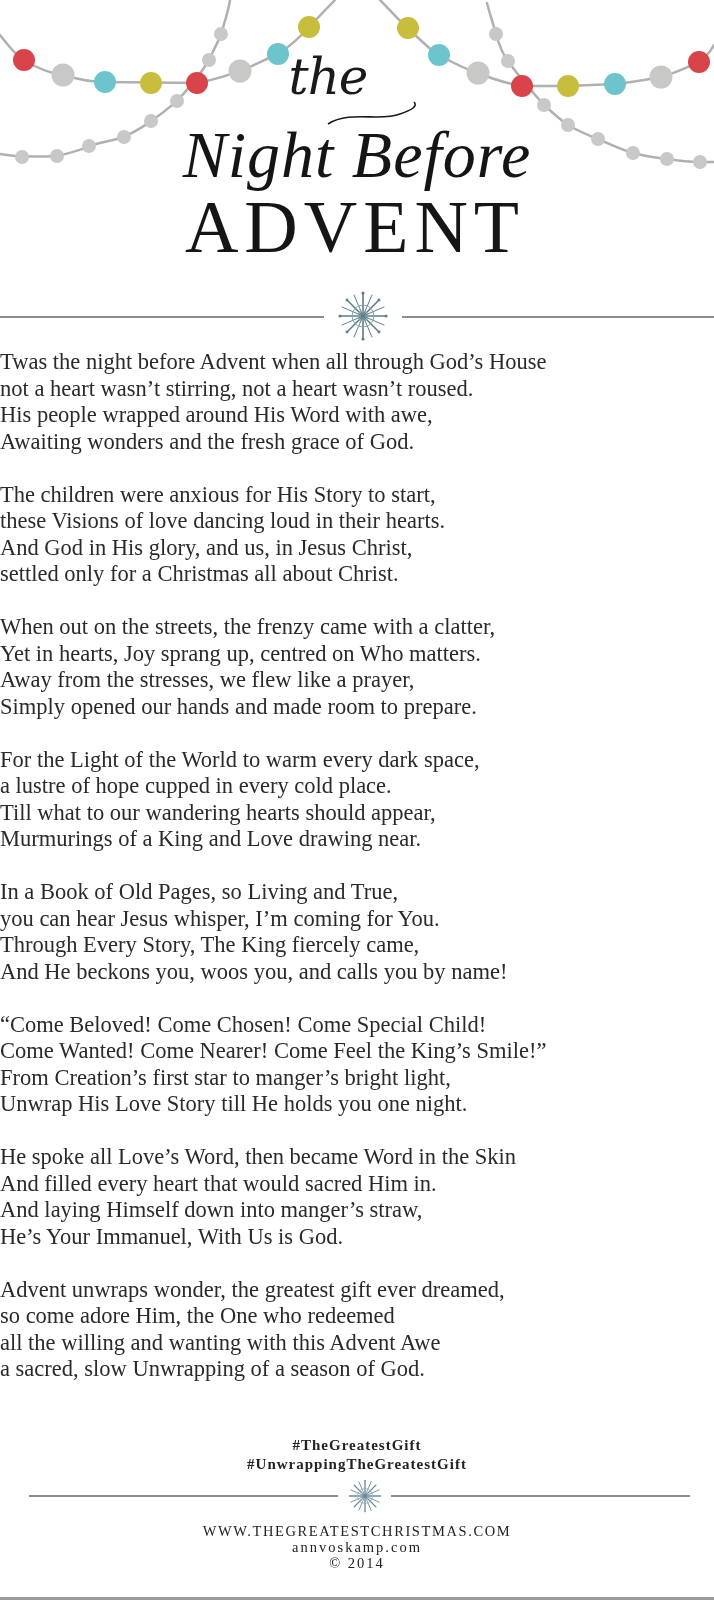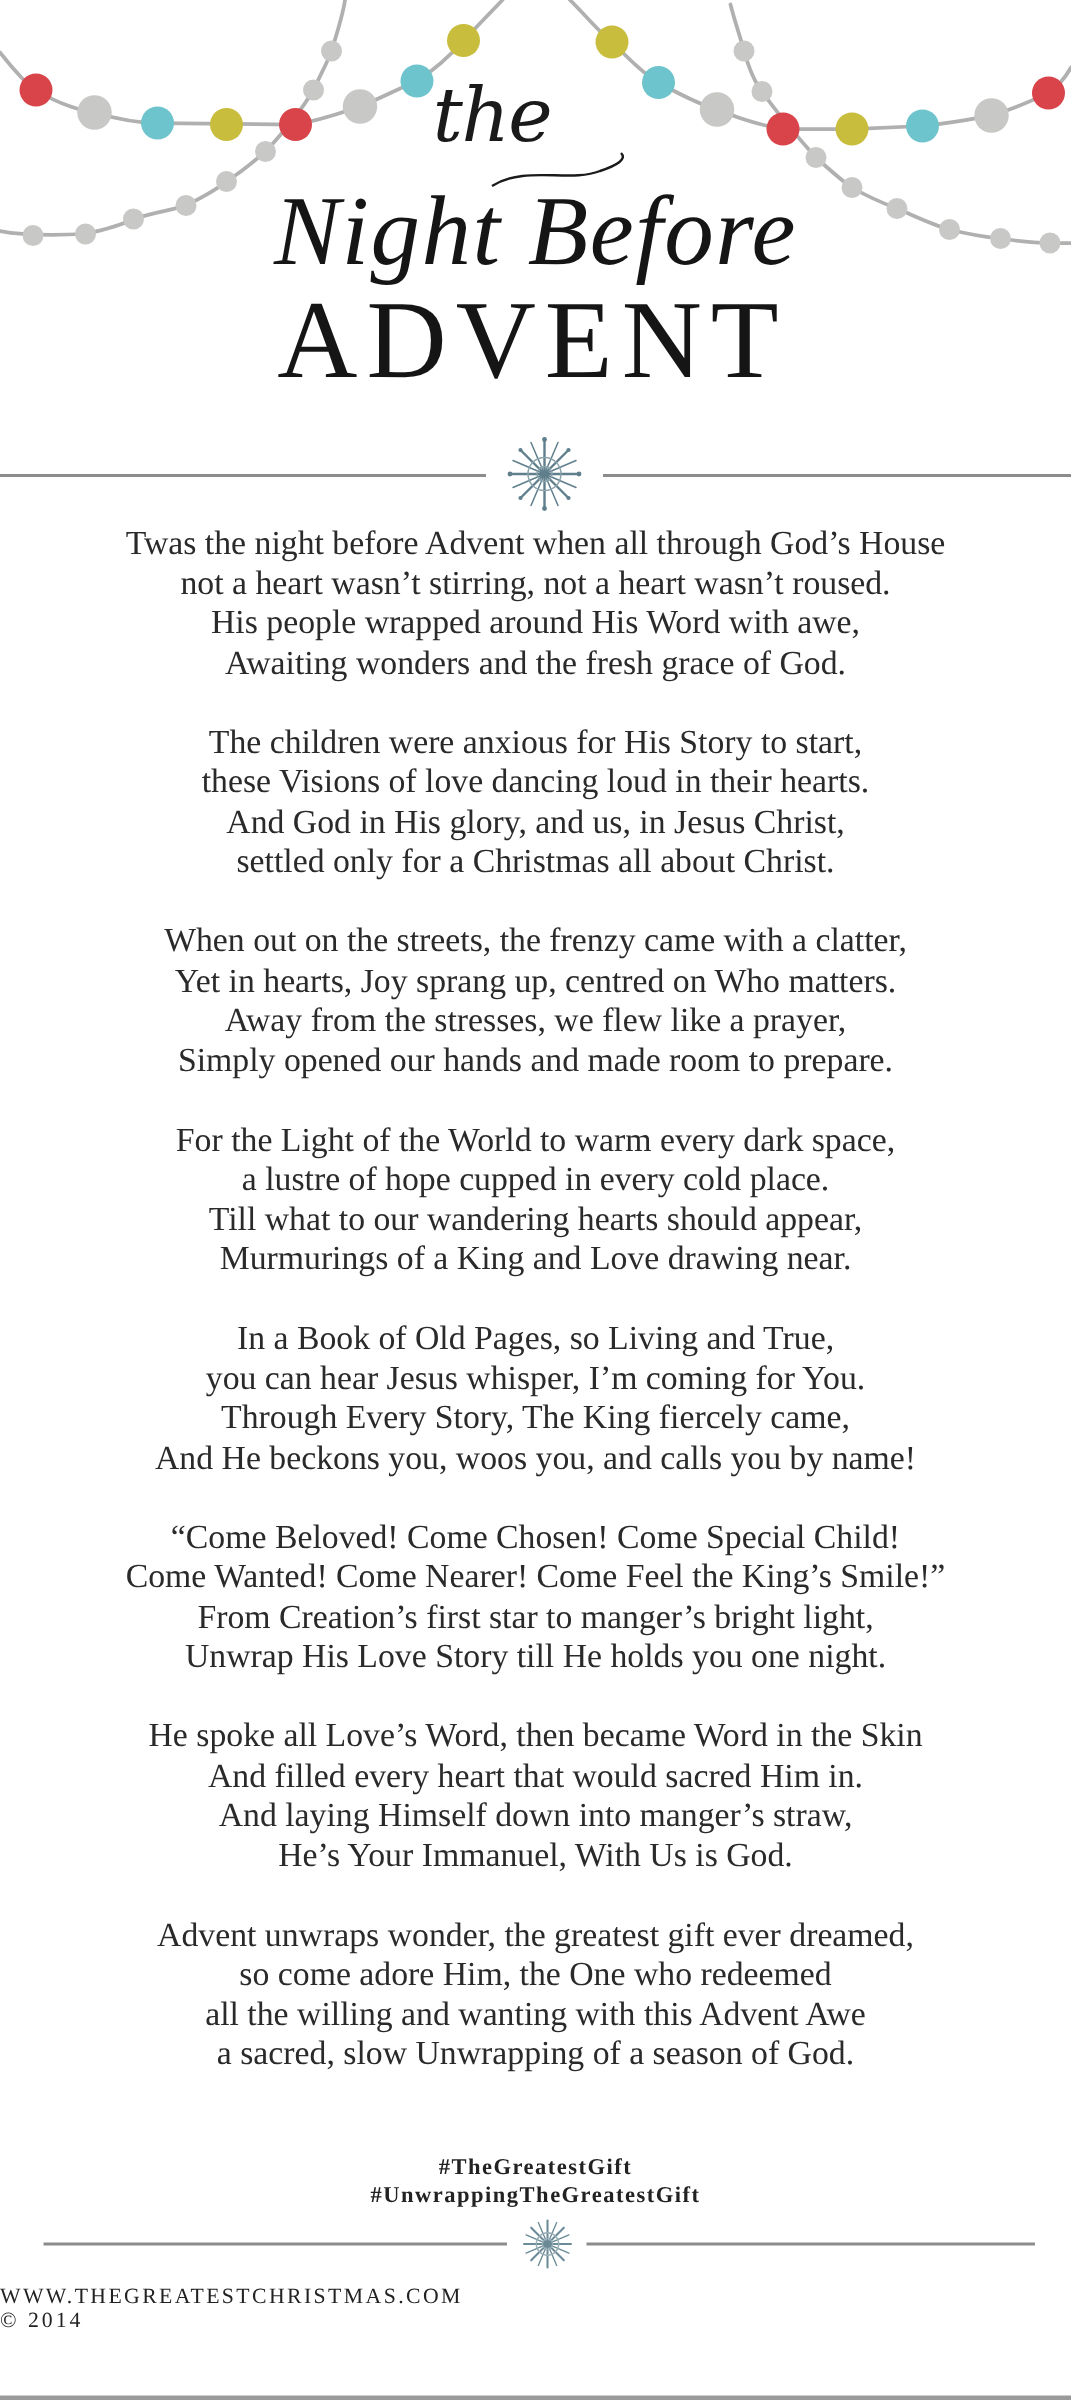--- a/index.html
+++ b/index.html
@@ -16,33 +16,33 @@
     color: #151515; letter-spacing: 1px;
   }
   .title-advent {
     position: absolute; left: 0; width: 710px; top: 190px; text-align: center;
     font-family: "Liberation Serif", serif; font-size: 74px; line-height: 1;
     letter-spacing: 6px; color: #151515;
   }
   .divider { position: absolute; height: 2px; background: #8c8c8c; }
   .snowflake { position: absolute; }
   .poem {
-    position: absolute; left: 0; top: 349px; width: 714px; text-align: center;
+    position: absolute; left: 0; top: 349px; width: 714px; 
     font-family: "Liberation Serif", serif; font-size: 22.5px; line-height: 26.5px; color: #2a2a2a;
   }
   .stanza { margin: 0 0 26.5px 0; }
   .stanza .line { display: block; white-space: nowrap; }
   .footer-tags {
     position: absolute; left: 0; top: 1436px; width: 714px; text-align: center;
     font-family: "Liberation Serif", serif; font-size: 15px; line-height: 19px; color: #222;
     letter-spacing: 1px;
     font-weight: bold;
   }
   .footer-credits {
-    position: absolute; left: 0; top: 1523px; width: 714px; text-align: left;
+    position: absolute; left: 0; top: 1523px; width: 714px; text-align: center;
     font-family: "Liberation Serif", serif; font-size: 14.5px; line-height: 16px; color: #222;
     letter-spacing: 2px;
   }
   .footer-credits .site { letter-spacing: 1.6px; }
   .bottom-rule { position: absolute; left: 0; top: 1597px; width: 714px; height: 3px; background: #9a9a9a; }
 </style>
 </head>
 <body>
 
 <svg class="garland" width="714" height="180" viewBox="0 0 714 180">
@@ -201,16 +201,17 @@
     <line x1="-21" y1="9" x2="21" y2="-9" stroke-width="1.3"></line>
   </g>
   <g fill="none" stroke="#9ab0b8" stroke-width="1.3">
     <circle r="5"></circle>
     <circle r="11"></circle>
   </g>
 </svg>
 
 <div class="footer-credits">
   <div class="site">WWW.THEGREATESTCHRISTMAS.COM</div>
+  <div>annvoskamp.com</div>
   <div>© 2014</div>
 </div>
 
 <div class="bottom-rule"></div>
 
 </body></html>

